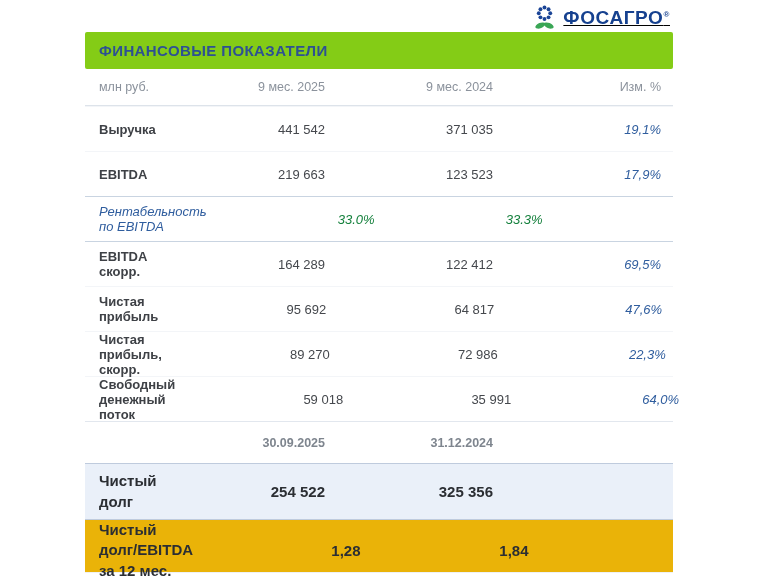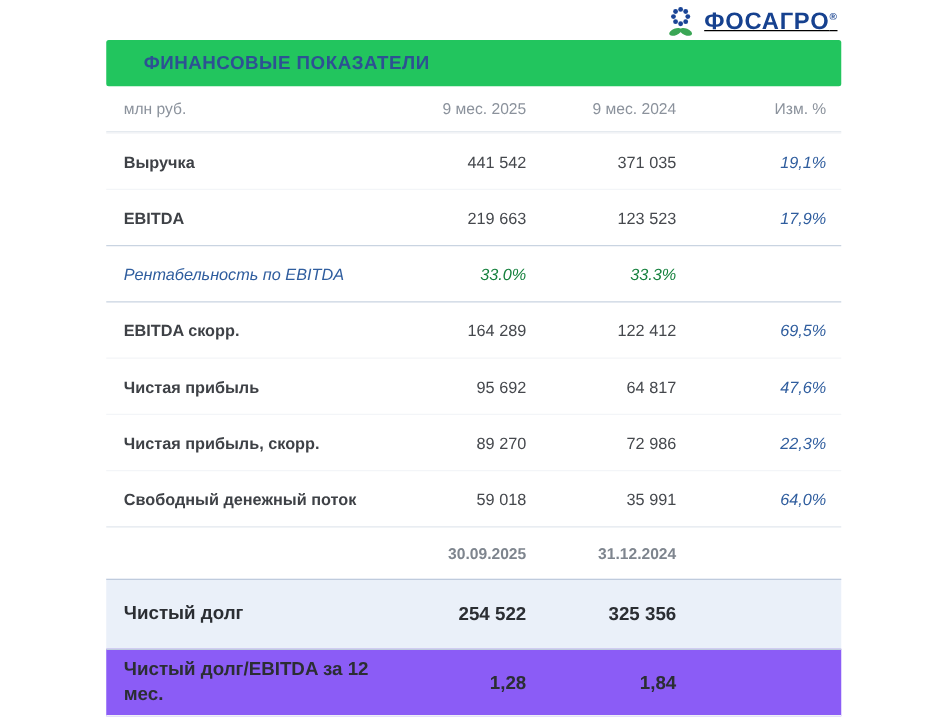--- a/index.html
+++ b/index.html
@@ -22,35 +22,36 @@
     font-size: 19px; font-weight: bold; color: #16418f;
     letter-spacing: 0.6px; line-height: 1;
   }
   .logo-tm { font-size: 8px; color: #16418f; vertical-align: super; font-weight: bold; }
 
   
   .panel {
     position: absolute; left: 85px; top: 32px; width: 588px;
   }
   .title-bar {
-    height: 37px; background: #22c55e; border-radius: 2px;
-    display: flex; align-items: center; padding-left: 30px;
+    height: 37px; background: #84cc16; border-radius: 2px;
+    display: flex; align-items: center; padding-left: 14px;
     box-sizing: border-box;
   }
   .title-bar span {
     font-size: 15px; font-weight: bold; color: #2d5193; letter-spacing: 0.4px;
   }
 
   
   .trow {
     display: grid;
     grid-template-columns: 1fr 120px 120px 120px;
     align-items: center;
     padding: 0 12px 0 14px;
     box-sizing: border-box;
+    gap: 48px;
   }
   .c-num { text-align: right; }
 
   .thead {
     height: 37px;
     color: #8b929c; font-size: 12.5px;
     border-bottom: 1px solid #dde3ea;
   }
 
   .row { height: 45px; font-size: 13px; border-top: 1px solid #f3f5f8; }
@@ -65,21 +66,21 @@
   .row.after-rent { border-top: 1px solid #c9d4e1; }
 
   .date-head {
     height: 42px; border-top: 1px solid #e2e7ee;
     color: #7e858e; font-size: 12.5px; font-weight: bold;
   }
 
   .hl { font-size: 15px; font-weight: bold; color: #2b2e33; }
   .hl .c-label { line-height: 1.35; }
   .hl1 { height: 56px; background: #eaf0f9; border-top: 1px solid #bfcbdd; }
-  .hl2 { height: 54px; background: #8b5cf6; border-top: 1px solid #bfcbdd;
+  .hl2 { height: 54px; background: #eab308; border-top: 1px solid #bfcbdd;
          border-bottom: 1px solid #eef1f6; }
 </style>
 </head>
 <body>
 
 <div class="logo">
   <svg class="logo-icon" viewBox="0 0 32 32">
     <g fill="#1a4496">
       <circle cx="22.8" cy="11" r="2.3"></circle>
       <circle cx="20.8" cy="15.8" r="2.3"></circle>

